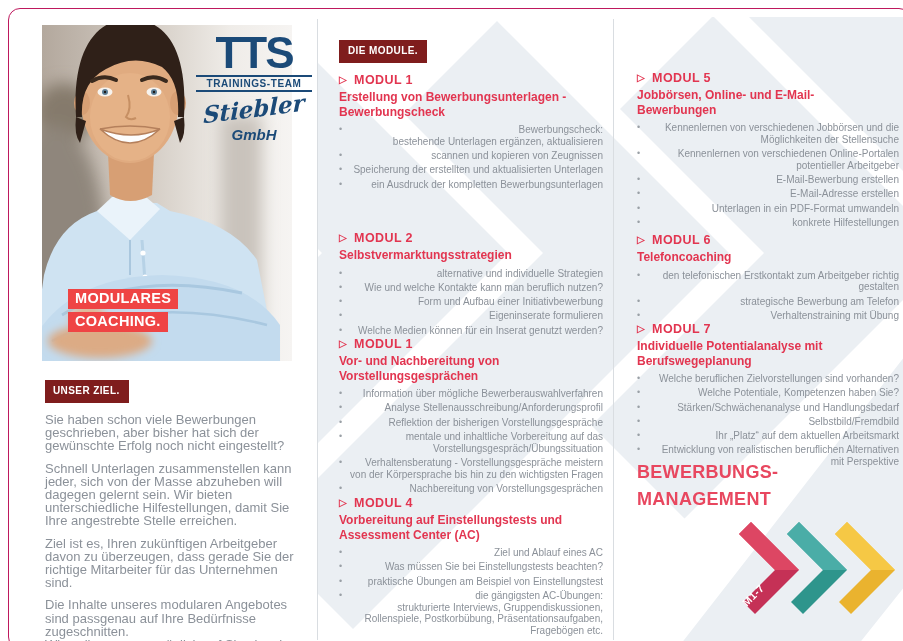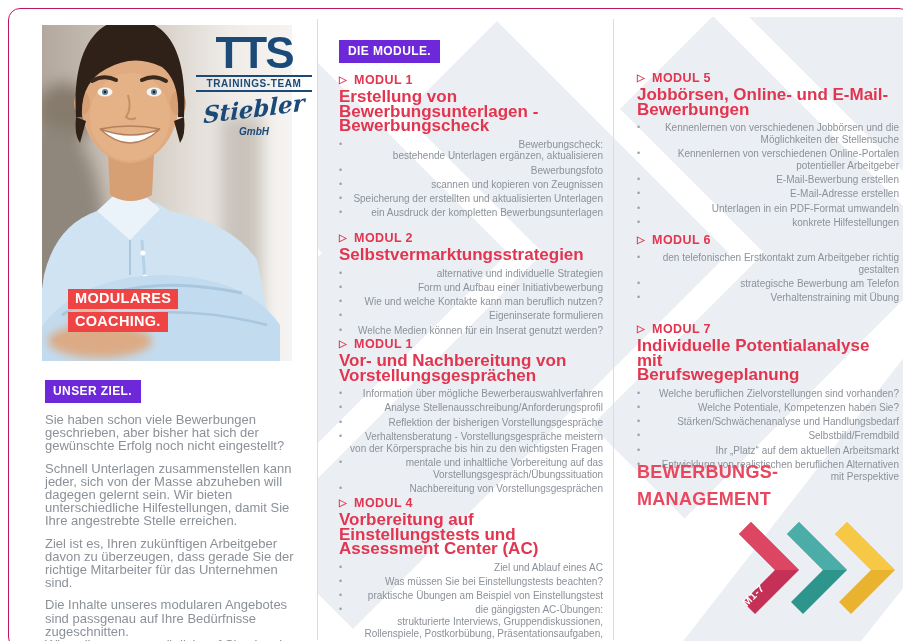--- a/index.html
+++ b/index.html
@@ -14,38 +14,38 @@
   .fold1{left:308px;} .fold2{left:604px;}
 
   
   .photo-wrap{position:absolute;left:33px;top:16px;width:250px;height:336px;overflow:hidden;}
   .logo{position:absolute;left:187px;top:24px;width:116px;text-align:center;color:#1b4a78;}
   .logo-tts{font-size:44px;font-weight:800;letter-spacing:-2px;line-height:40px;}
   .logo-team{margin-top:2px;border-top:2px solid #1b4a78;border-bottom:2px solid #1b4a78;
     font-size:10px;font-weight:700;letter-spacing:.6px;padding:1px 0;}
   .logo-sig{font-family:"DejaVu Serif",serif;font-style:italic;font-size:23px;font-weight:700;
     transform:rotate(-7deg) skewX(-8deg);margin-top:3px;}
-  .logo-gmbh{font-size:10px;font-weight:700;font-style:italic;margin-top:4px;}
+  .logo-gmbh{font-size:15px;font-weight:700;font-style:italic;margin-top:4px;}
   .badge-pink{position:absolute;background:#ef4444;color:#fff;font-weight:700;
     font-size:14.5px;letter-spacing:.3px;padding:2px 7px 3px 7px;line-height:15px;}
   .bp1{left:59px;top:280px;} .bp2{left:59px;top:303px;}
-  .badge-navy{position:absolute;background:#6d28d9;color:#fff;font-weight:700;
-    font-size:12px;letter-spacing:.4px;padding:3px 9px 4px 9px;line-height:16px;}
+  .badge-navy{position:absolute;background:#7f1d1d;color:#fff;font-weight:700;
+    font-size:10px;letter-spacing:.4px;padding:3px 9px 4px 9px;line-height:16px;}
   .goal-badge{left:36px;top:371px;padding-left:8px;}
   .modules-badge{left:330px;top:31px;}
   .goal-text{position:absolute;left:36px;top:404px;width:258px;
     font-size:13px;line-height:13.2px;color:#8b9199;}
   .goal-text p{margin:0 0 9px 0;white-space:pre-line;}
   .goal-bold{font-weight:700;color:#1d4868;}
 
   
   .module{position:absolute;width:264px;}
   .mod-head{font-size:12.5px;font-weight:700;color:#e23550;letter-spacing:.4px;}
   .mod-tri{font-size:10px;margin-right:7px;position:relative;top:-1px;}
-  .mod-title{font-size:17px;font-weight:700;color:#e23550;line-height:14.5px;
+  .mod-title{font-size:12px;font-weight:700;color:#e23550;line-height:14.5px;
     margin-top:3px;white-space:pre-line;}
   .mod-list{list-style:none;margin:5px 0 0 0;padding:0;}
   .mod-list li{position:relative;padding-left:9px;margin-bottom:2.5px;
     font-size:10px;line-height:11.8px;color:#8b9199;white-space:pre-line;text-align:right;}
   .mod-list li::before{content:"•";position:absolute;left:0;top:0;color:#9aa0a6;font-size:9px;}
   .m1{left:330px;top:64px;} .m2{left:330px;top:222px;} .m3{left:330px;top:328px;}
   .m4{left:330px;top:487px;}
   .m5{left:628px;top:62px;width:262px;} .m6{left:628px;top:224px;width:262px;}
   .m7{left:628px;top:313px;width:262px;}
 
@@ -166,49 +166,48 @@
 
   <div class="badge-navy modules-badge">DIE MODULE.</div>
 
   <div class="module m1">
     <div class="mod-head"><span class="mod-tri">▷</span><span>MODUL 1</span></div>
     <div class="mod-title">Erstellung von Bewerbungsunterlagen -
 Bewerbungscheck</div>
     <ul class="mod-list">
         <li>Bewerbungscheck:
 bestehende Unterlagen ergänzen, aktualisieren</li>
-        <li>Bewerbungsfoto</li>
         <li>scannen und kopieren von Zeugnissen</li>
         <li>Speicherung der erstellten und aktualisierten Unterlagen</li>
         <li>ein Ausdruck der kompletten Bewerbungsunterlagen</li>
       </ul>
   </div>
 
   <div class="module m2">
     <div class="mod-head"><span class="mod-tri">▷</span><span>MODUL 2</span></div>
     <div class="mod-title">Selbstvermarktungsstrategien</div>
     <ul class="mod-list">
         <li>alternative und individuelle Strategien</li>
+        <li>Wie und welche Kontakte kann man beruflich nutzen?</li>
         <li>Form und Aufbau einer Initiativbewerbung</li>
-        <li>Wie und welche Kontakte kann man beruflich nutzen?</li>
         <li>Eigeninserate formulieren</li>
         <li>Welche Medien können für ein Inserat genutzt werden?</li>
       </ul>
   </div>
 
   <div class="module m3">
     <div class="mod-head"><span class="mod-tri">▷</span><span>MODUL 1</span></div>
     <div class="mod-title">Vor- und Nachbereitung von
 Vorstellungsgesprächen</div>
     <ul class="mod-list">
         <li>Information über mögliche Bewerberauswahlverfahren</li>
         <li>Analyse Stellenausschreibung/Anforderungsprofil</li>
         <li>Reflektion der bisherigen Vorstellungsgespräche</li>
+        <li>mentale und inhaltliche Vorbereitung auf das Vorstellungsgespräch/Übungssituation</li>
         <li>Verhaltensberatung - Vorstellungsgespräche meistern von der Körpersprache bis hin zu den wichtigsten Fragen</li>
-        <li>mentale und inhaltliche Vorbereitung auf das Vorstellungsgespräch/Übungssituation</li>
         <li>Nachbereitung von Vorstellungsgesprächen</li>
       </ul>
   </div>
 
   <div class="module m4">
     <div class="mod-head"><span class="mod-tri">▷</span><span>MODUL 4</span></div>
     <div class="mod-title">Vorbereitung auf Einstellungstests und
 Assessment Center (AC)</div>
     <ul class="mod-list">
         <li>Ziel und Ablauf eines AC</li>
@@ -228,20 +227,21 @@
         <li>Kennenlernen von verschiedenen Online-Portalen potentieller Arbeitgeber</li>
         <li>E-Mail-Bewerbung erstellen</li>
         <li>E-Mail-Adresse erstellen</li>
         <li>Unterlagen in ein PDF-Format umwandeln</li>
         <li>konkrete Hilfestellungen</li>
       </ul>
   </div>
 
   <div class="module m6">
     <div class="mod-head"><span class="mod-tri">▷</span><span>MODUL 6</span></div>
+    <div class="mod-title">Telefoncoaching</div>
     <ul class="mod-list">
         <li>den telefonischen Erstkontakt zum Arbeitgeber richtig gestalten</li>
         <li>strategische Bewerbung am Telefon</li>
         <li>Verhaltenstraining mit Übung</li>
       </ul>
   </div>
 
   <div class="module m7">
     <div class="mod-head"><span class="mod-tri">▷</span><span>MODUL 7</span></div>
     <div class="mod-title">Individuelle Potentialanalyse mit

